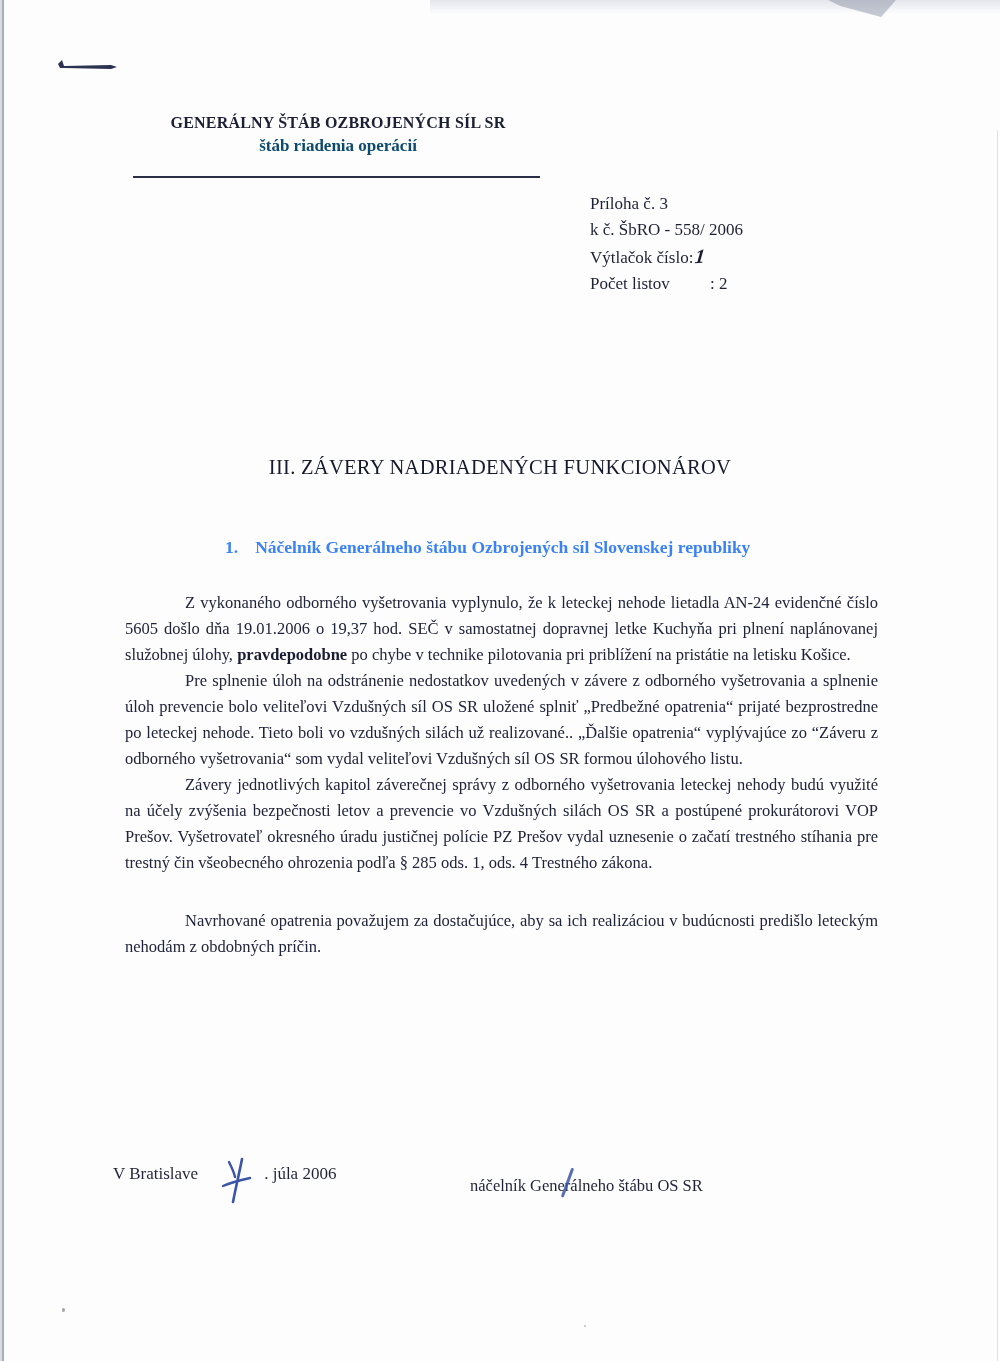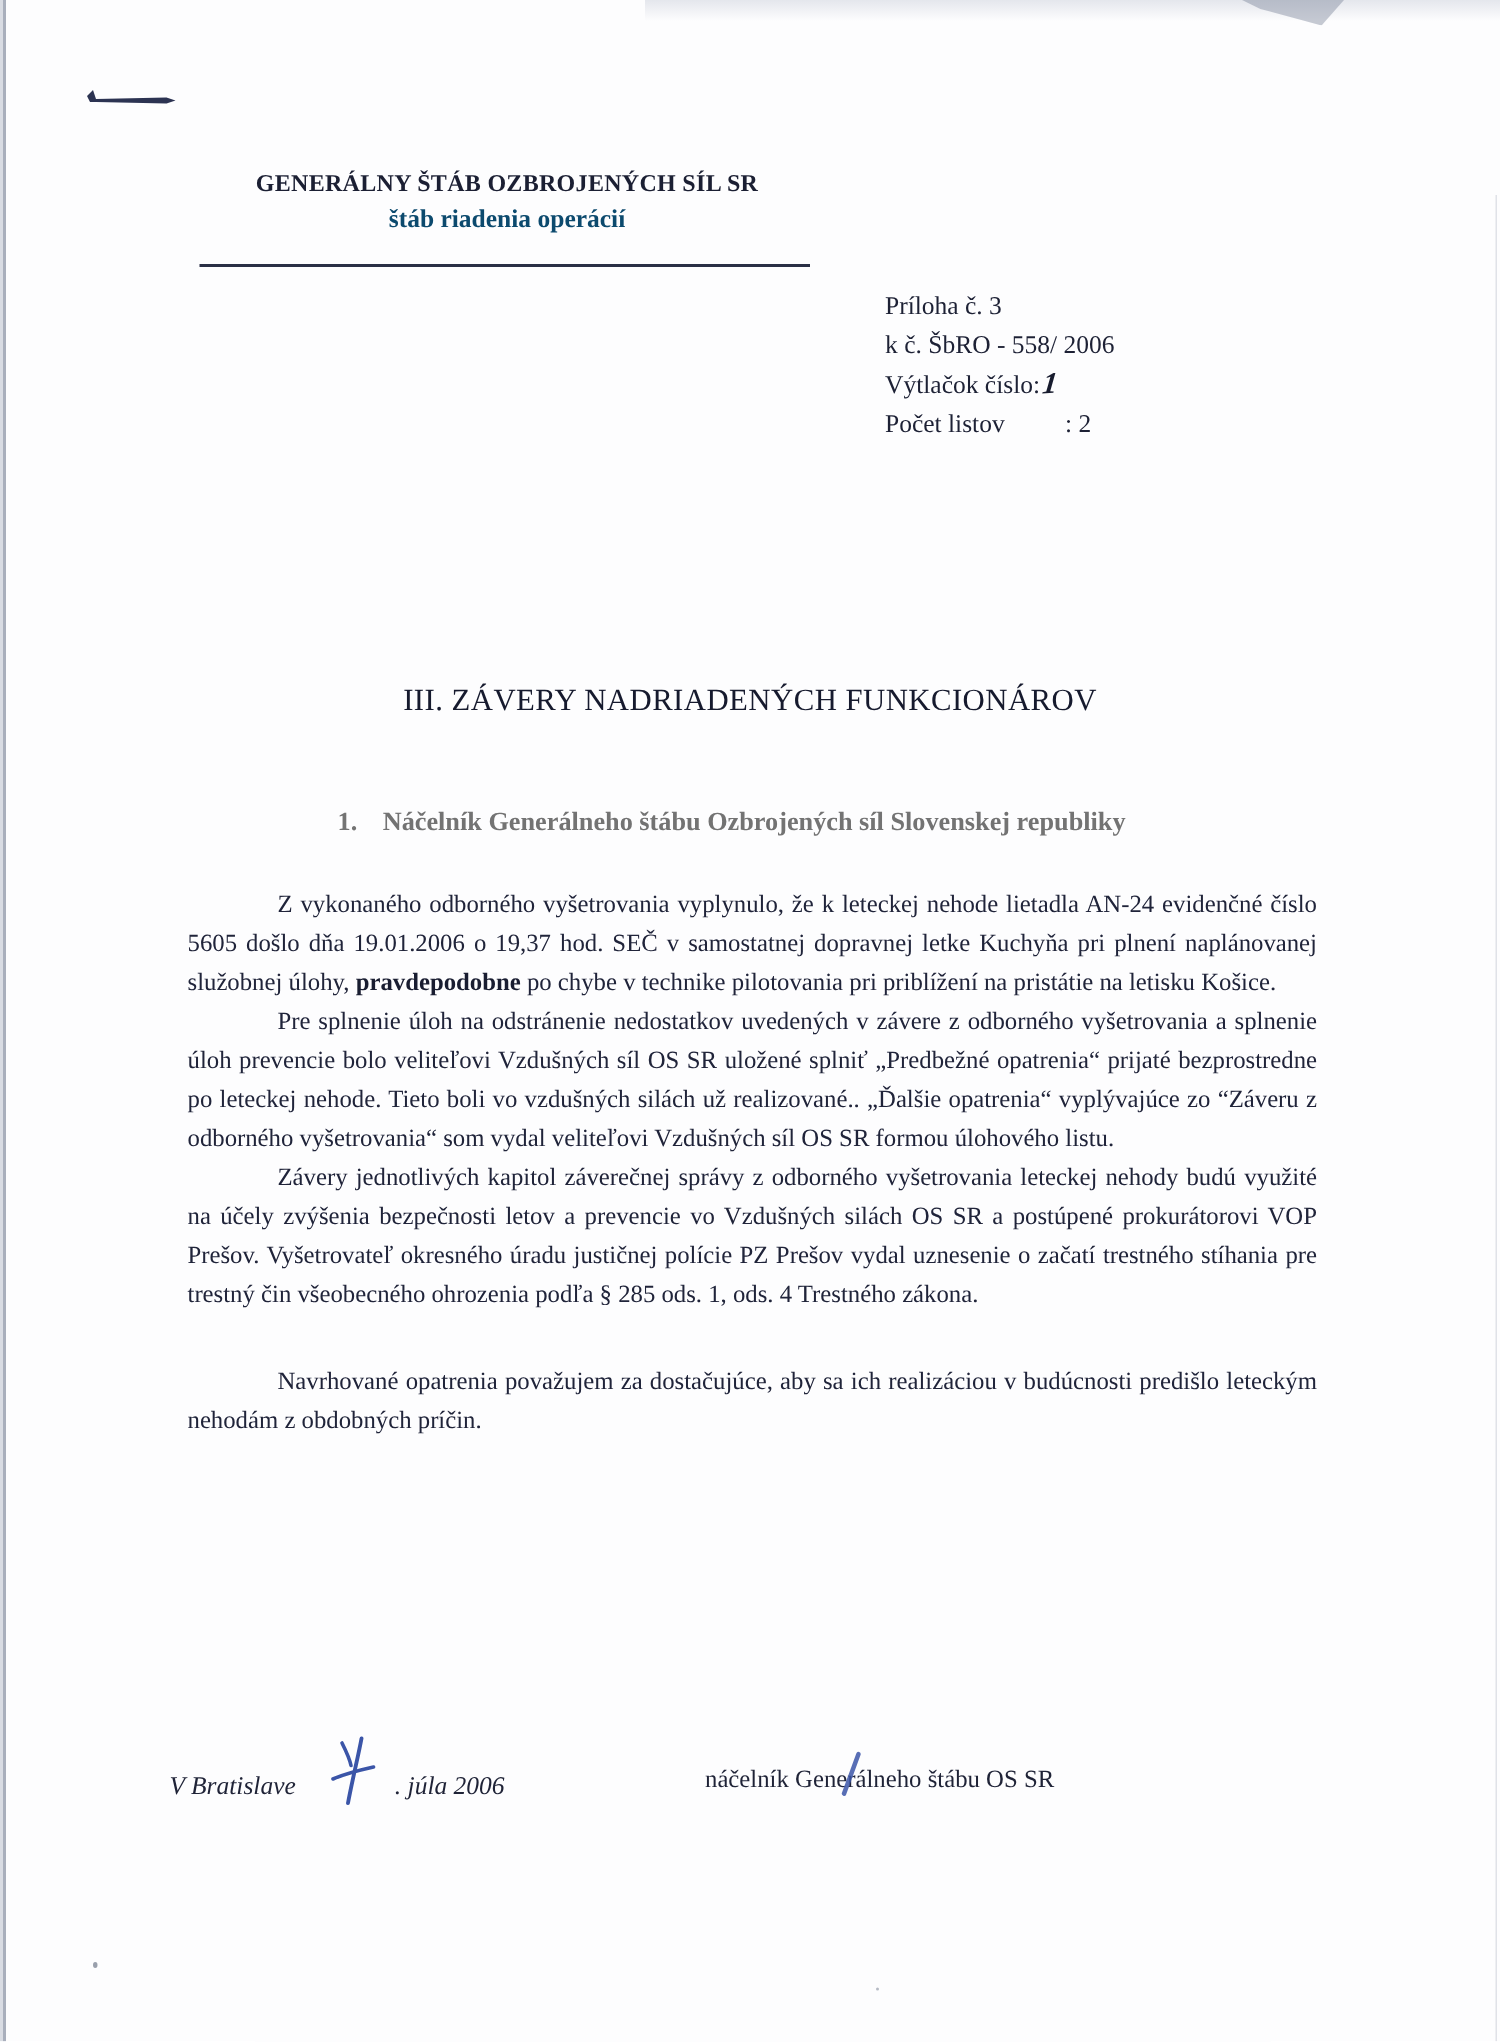--- a/index.html
+++ b/index.html
@@ -30,31 +30,31 @@
   .org-rule{position:absolute;left:133px;top:176px;width:407px;height:2px;background:#2a2f45;}
   
   .ref{position:absolute;left:590px;top:191px;font-size:17px;line-height:26px;color:#1d2135;}
   .ref-row{white-space:nowrap;}
   .ref-label-wide{display:inline-block;min-width:120px;font-family:Liberation Serif, serif;}
   .hand-one{display:inline-block;font-style:italic;font-weight:600;font-size:20px;
     transform:skewX(-10deg) rotate(-4deg);margin-left:2px;color:#171b2e;}
   
   .doc-title{position:absolute;left:0;top:456px;width:1000px;text-align:center;
     font-size:20.5px;font-weight:normal;letter-spacing:.3px;color:#161a2e;}
-  .section-head{position:absolute;left:225px;top:537px;font-size:17.5px;font-weight:bold;color:#737373;}
+  .section-head{position:absolute;left:225px;top:537px;font-size:17.5px;font-weight:bold;color:#3b82f6;}
   .section-num{display:inline-block;margin-right:17px;}
   
   .body-text{position:absolute;left:125px;top:590px;width:753px;
     font-size:16.5px;line-height:26px;text-align:justify;color:#20243a;}
   .body-text p{margin:0;text-indent:60px;}
   .body-text p.gap{margin-top:32px;}
   .bold-word{font-weight:bold;color:#191d31;}
   
   .date-line{position:absolute;left:113px;top:1146px;font-size:17px;color:#1f2337;
-    display:flex;align-items:flex-end;font-style:italic;}
+    display:flex;align-items:center;}
   .date-place{margin-right:22px;}
   .hand-day{position:relative;top:10px;margin-right:10px;}
   .signature-line{position:absolute;left:470px;top:1176px;font-size:16.5px;color:#1f2337;}
   .sig-wrap{position:relative;display:inline-block;}
   .sig-stroke{position:absolute;left:96px;top:-9px;width:2.5px;height:31px;
     background:#3b55a8;opacity:.85;transform:rotate(20deg);border-radius:2px;}
 </style>
 </head>
 <body>
 

